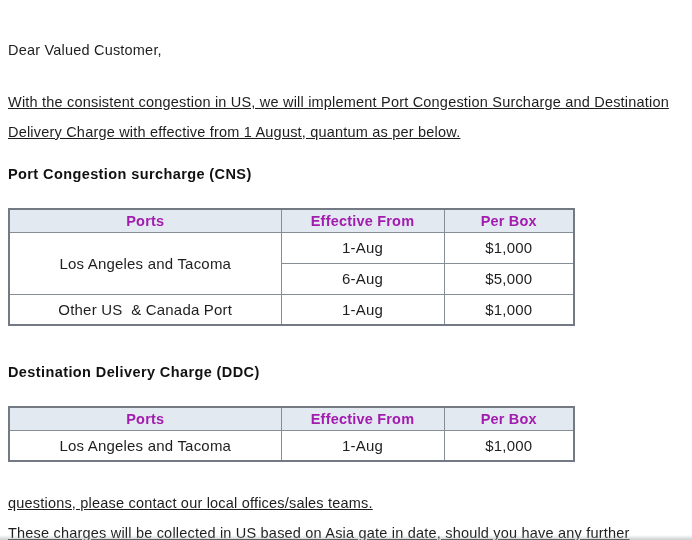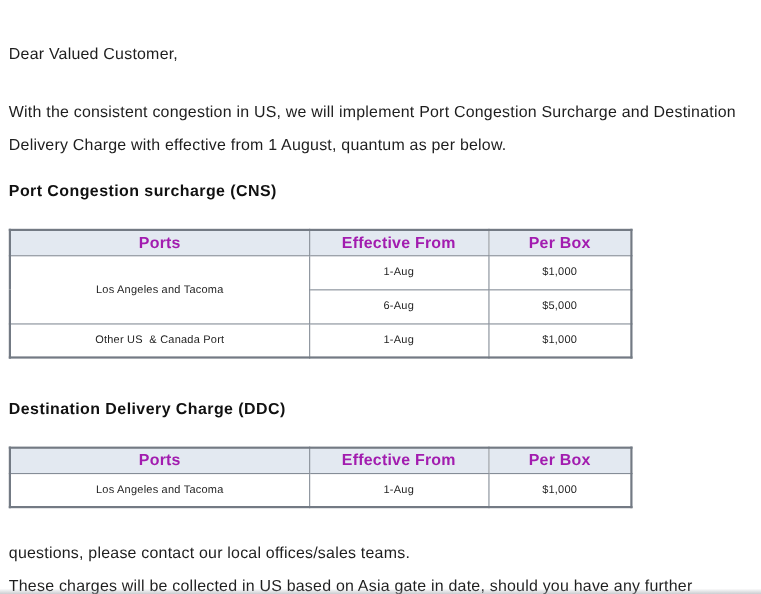--- a/index.html
+++ b/index.html
@@ -22,20 +22,21 @@
   }
   .salutation {
     font-size: 14.5px;
     line-height: 19px;
     letter-spacing: 0.2px;
     margin-top: 33px;
   }
   .para {
     font-size: 14.5px;
     letter-spacing: 0.2px;
+    text-decoration: underline;
   }
   .para .line {
     line-height: 30px;
     white-space: pre;
   }
   .intro { margin-top: 27px; }
   .section-heading {
     font-size: 14.5px;
     font-weight: bold;
     letter-spacing: 0.4px;
@@ -59,21 +60,21 @@
   }
   table.doc-table th {
     background: var(--table-header-bg);
     font-size: 14.5px;
     font-weight: bold;
     color: #a21caf;
     height: 23px;
     letter-spacing: 0.2px;
   }
   table.doc-table td {
-    font-size: 10px;
+    font-size: 15px;
     height: 31px;
     letter-spacing: 0.2px;
   }
   .closing { margin-top: 26px; }
   .bottom-edge {
     position: absolute;
     left: 0; right: 0; bottom: 0;
     height: 5px;
     background: linear-gradient(to bottom, rgba(180,184,190,0), rgba(160,164,171,0.55));
   }

